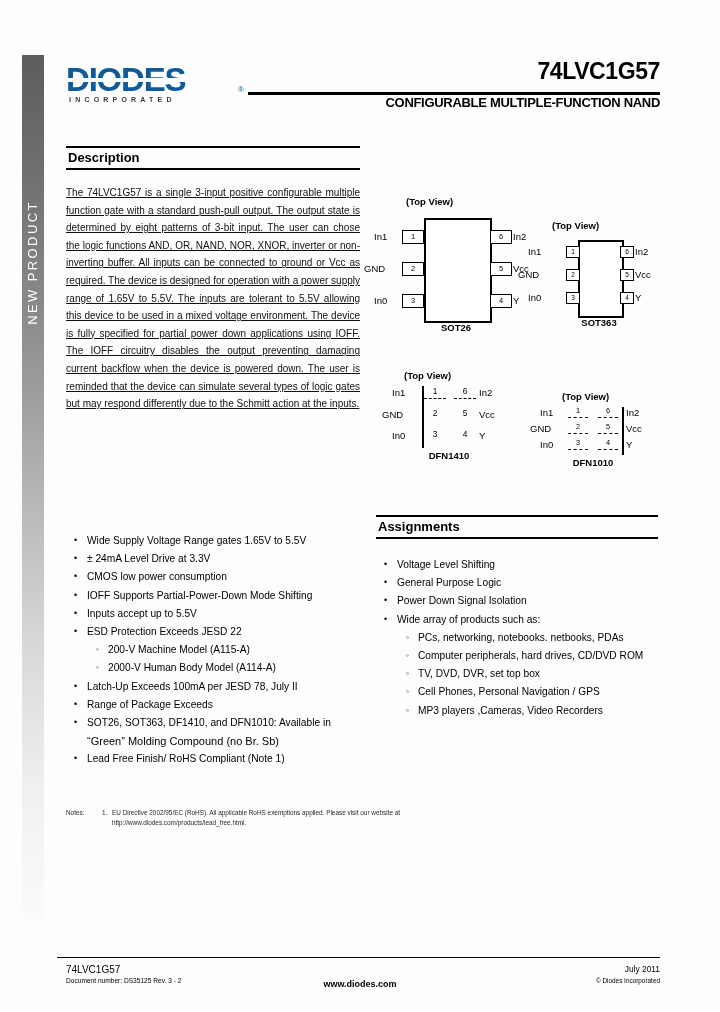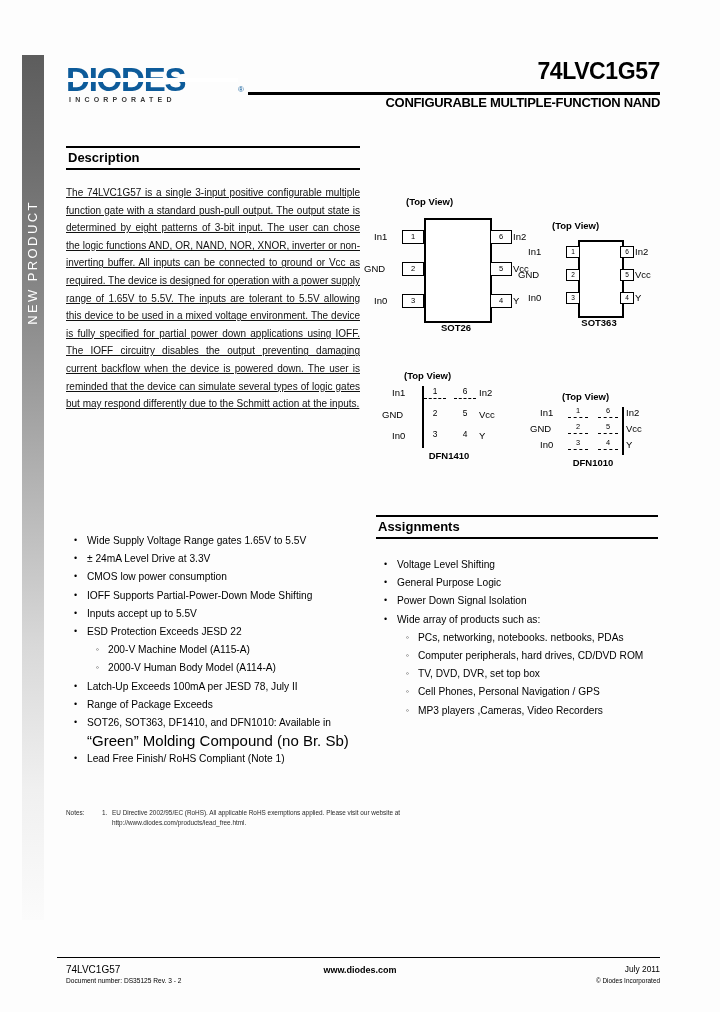--- a/index.html
+++ b/index.html
@@ -103,37 +103,37 @@
     position:relative;
     padding-left:21px;
     font-size:10.2px;
     line-height:18.2px;
     margin-bottom:0;
   }
   ul.blist li .bt{position:absolute;left:8px;top:-1px;font-size:9px;}
   ul.blist.sub li{padding-left:42px;}
   ul.blist.sub li .bt{left:30px;top:0px;font-size:8px;}
   .list-wrap{margin-top:17px;}
-  .cont-line{padding-left:21px;font-size:15px;line-height:18.2px;}
+  .cont-line{padding-left:21px;font-size:11px;line-height:18.2px;}
 
   
   .notes{
     position:absolute;left:66px;top:808px;width:440px;
     font-size:6.4px;line-height:9.6px;color:#2a2a2a;
   }
   .notes-label{position:absolute;left:0;top:0;}
   .notes-num{position:absolute;left:36px;top:0;}
   .notes-body{margin-left:46px;}
 
   
   .foot-rule{position:absolute;left:57px;top:957px;width:603px;height:1px;background:#000;}
   .foot-l{position:absolute;left:66px;top:964px;font-size:10px;}
   .foot-l .d2{font-size:6.6px;margin-top:2px;}
   .foot-c{position:absolute;left:0;right:0;top:963px;text-align:center;font-size:8.4px;}
-  .foot-c .d2{font-size:9px;font-weight:bold;margin-top:2px;}
+  .foot-c .d2{font-size:9px;font-weight:bold;margin-top:16px;}
   .foot-r{position:absolute;right:60px;top:964px;text-align:right;font-size:8.4px;}
   .foot-r .d2{font-size:6.4px;margin-top:3px;}
 
   
   .pinwrap{position:relative;margin-top:12px;height:300px;}
   .topview{position:absolute;font-size:9.5px;font-weight:bold;}
   .pkgname{position:absolute;font-size:9.5px;font-weight:bold;text-align:center;}
 
   .body-box{position:absolute;border:2px solid #000;background:#fff;}
   .pinpad{position:absolute;border:1.5px solid #000;background:#fff;

